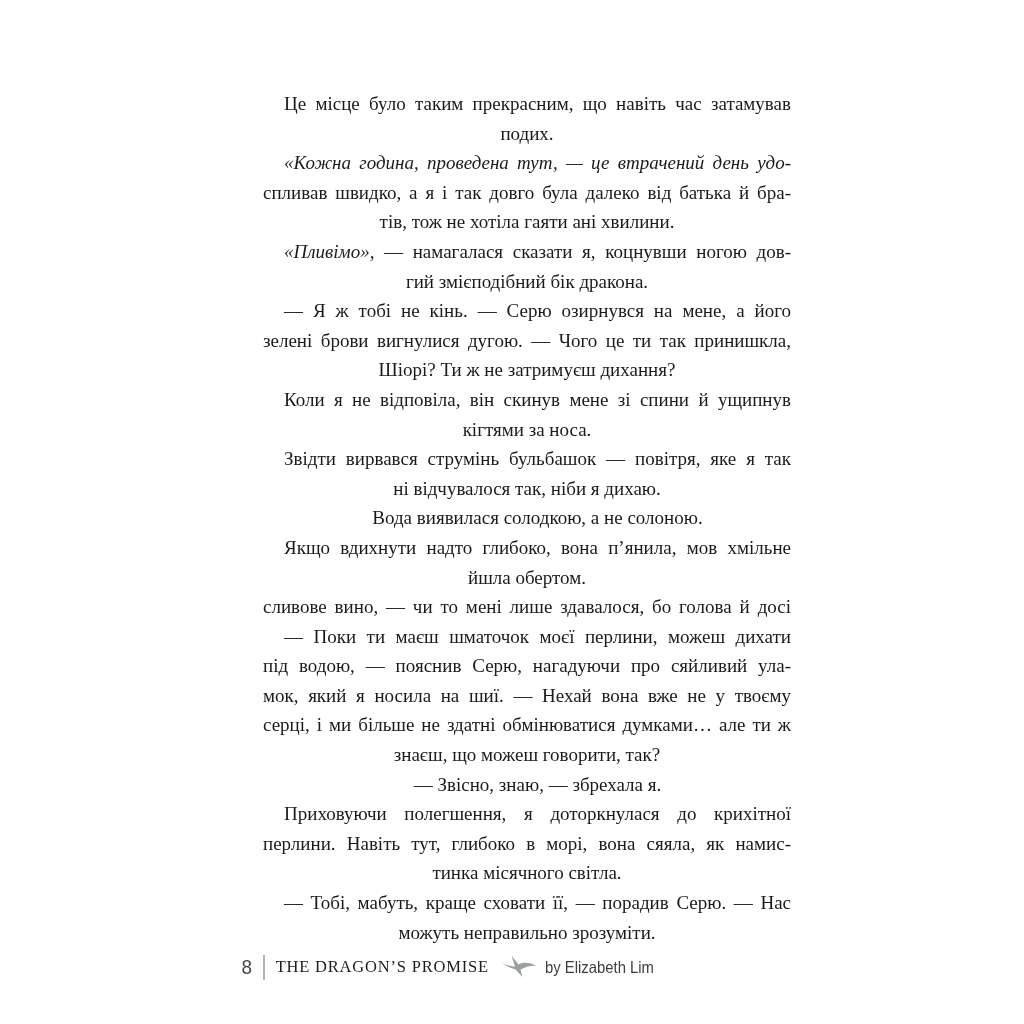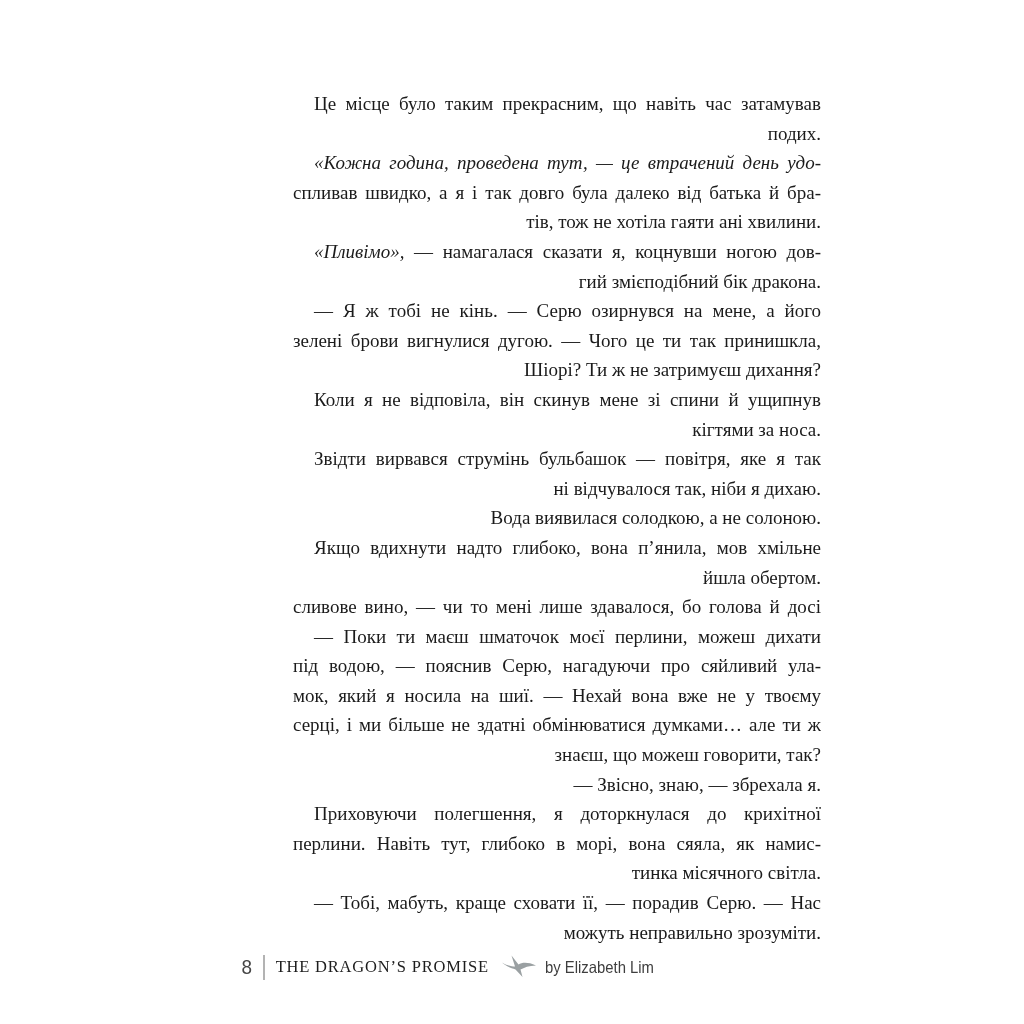--- a/index.html
+++ b/index.html
@@ -12,24 +12,23 @@
   }
   .text-block {
     position: absolute;
     left: 263px;
     top: 89px;
     width: 528px;
     font-family: "Liberation Serif", serif;
     font-size: 19px;
     line-height: 29.6px;
     color: #1b1b1b;
-    margin-left: 30px;
   }
   .line { text-align: justify; text-align-last: justify; }
-  .line.last { text-align: right; text-align-last: auto; }
+  .line.last { text-align: center; text-align-last: auto; }
   .line.first { text-indent: 21px; }
   .it { font-style: italic; }
   .footer {
     position: absolute;
     left: 241px;
     top: 950px;
     height: 34px;
     display: flex;
     align-items: center;
     font-family: "Liberation Sans", sans-serif;

